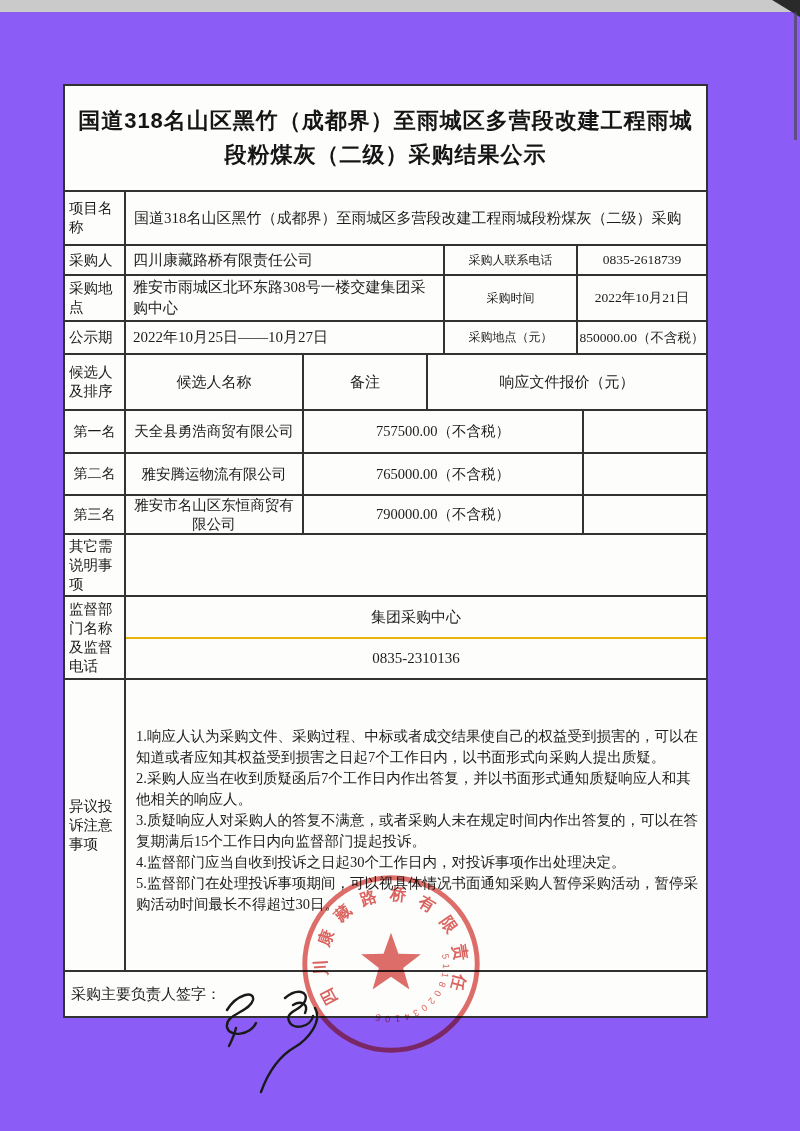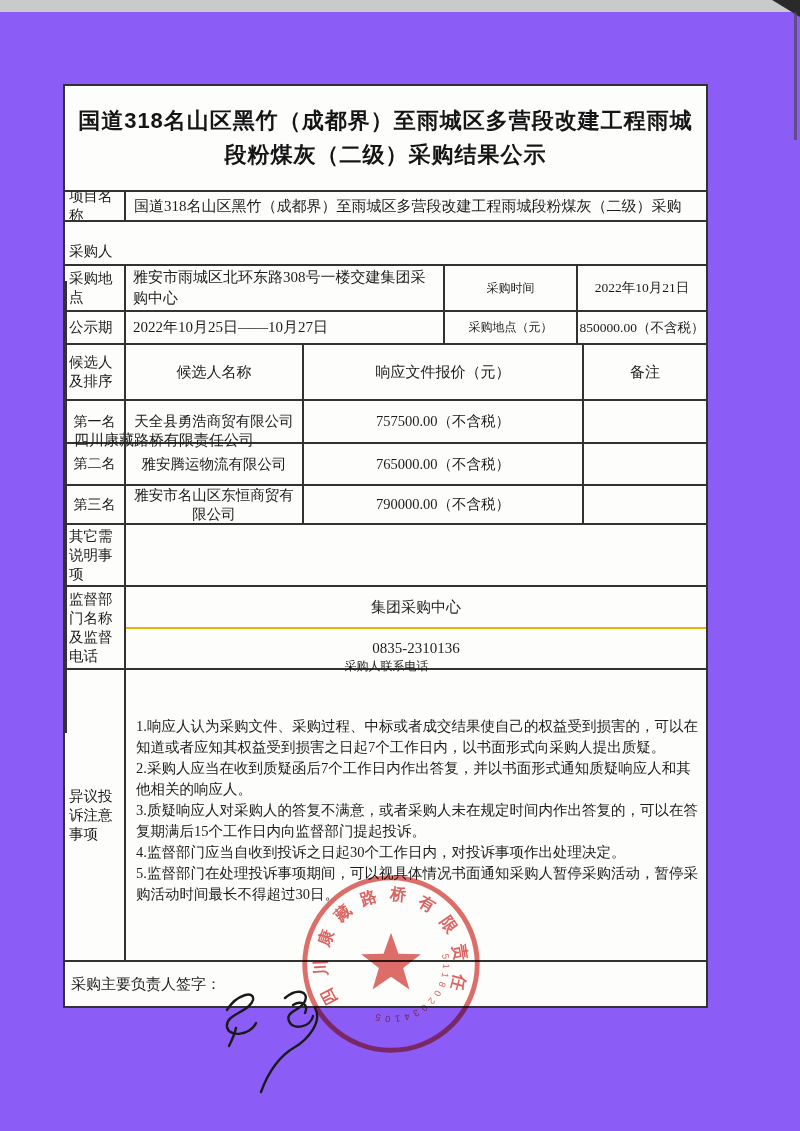--- a/index.html
+++ b/index.html
@@ -36,21 +36,21 @@
   .c-name  { flex:0 0 178px; justify-content:center; font-size:14.5px; text-align:center; padding:2px 2px; }
   .c-price { flex:0 0 280px; justify-content:center; font-size:14.5px; }
   .c-note  { flex:1; justify-content:center; font-size:14.5px; }
 
   .trow-title { height:104px; flex-direction:column; justify-content:center; align-items:center; }
   .title-line {
     font-family:"Liberation Sans","DejaVu Sans",sans-serif;
     font-weight:bold; font-size:22px; line-height:34px; letter-spacing:1px;
     color:#151515; text-align:center;
   }
-  .h-r1 { height:30px; } .h-r2 { height:44px;flex-direction:column; } .h-r3 { height:46px; } .h-r4 { height:33px; }
+  .h-r1 { height:54px; } .h-r2 { height:30px; } .h-r3 { height:46px; } .h-r4 { height:33px; }
   .h-head { height:56px; } .h-c1 { height:43px; } .h-c2 { height:42px; } .h-c3 { height:39px; }
   .h-other { height:62px; } .h-sup { height:83px; } .h-obj { height:292px; } .h-sign { height:46px; }
 
   .head-cell { font-size:15px; }
 
   .sup-right { flex:1; display:flex; flex-direction:column; border-left:2px solid #323232; box-sizing:border-box; }
   .sup-cell { box-sizing:border-box; display:flex; align-items:center; justify-content:center; font-size:15px; }
   .sup-cell.top { height:40px; }
   .sup-cell.bottom { height:41px; border-top:2px solid #eab308; }
 
@@ -101,22 +101,22 @@
     <div class="trow h-r4">
       <div class="cell first c-label">公示期</div>
       <div class="cell c-val">2022年10月25日——10月27日</div>
       <div class="cell c-sublabel">采购地点（元）</div>
       <div class="cell c-subval">850000.00（不含税）</div>
     </div>
 
     <div class="trow h-head">
       <div class="cell first c-label">候选人及排序</div>
       <div class="cell c-name head-cell">候选人名称</div>
+      <div class="cell c-note head-cell">备注</div>
       <div class="cell c-price head-cell">响应文件报价（元）</div>
-      <div class="cell c-note head-cell">备注</div>
     </div>
 
     <div class="trow h-c1">
       <div class="cell first c-rank">第一名</div>
       <div class="cell c-name">天全县勇浩商贸有限公司</div>
       <div class="cell c-price">757500.00（不含税）</div>
       <div class="cell c-note"></div>
     </div>
     <div class="trow h-c2">
       <div class="cell first c-rank">第二名</div>

